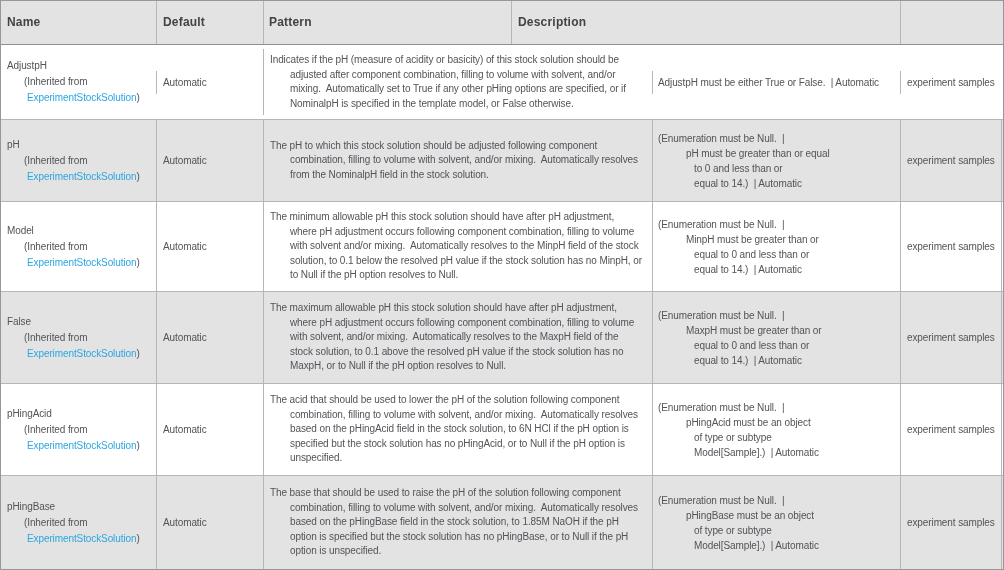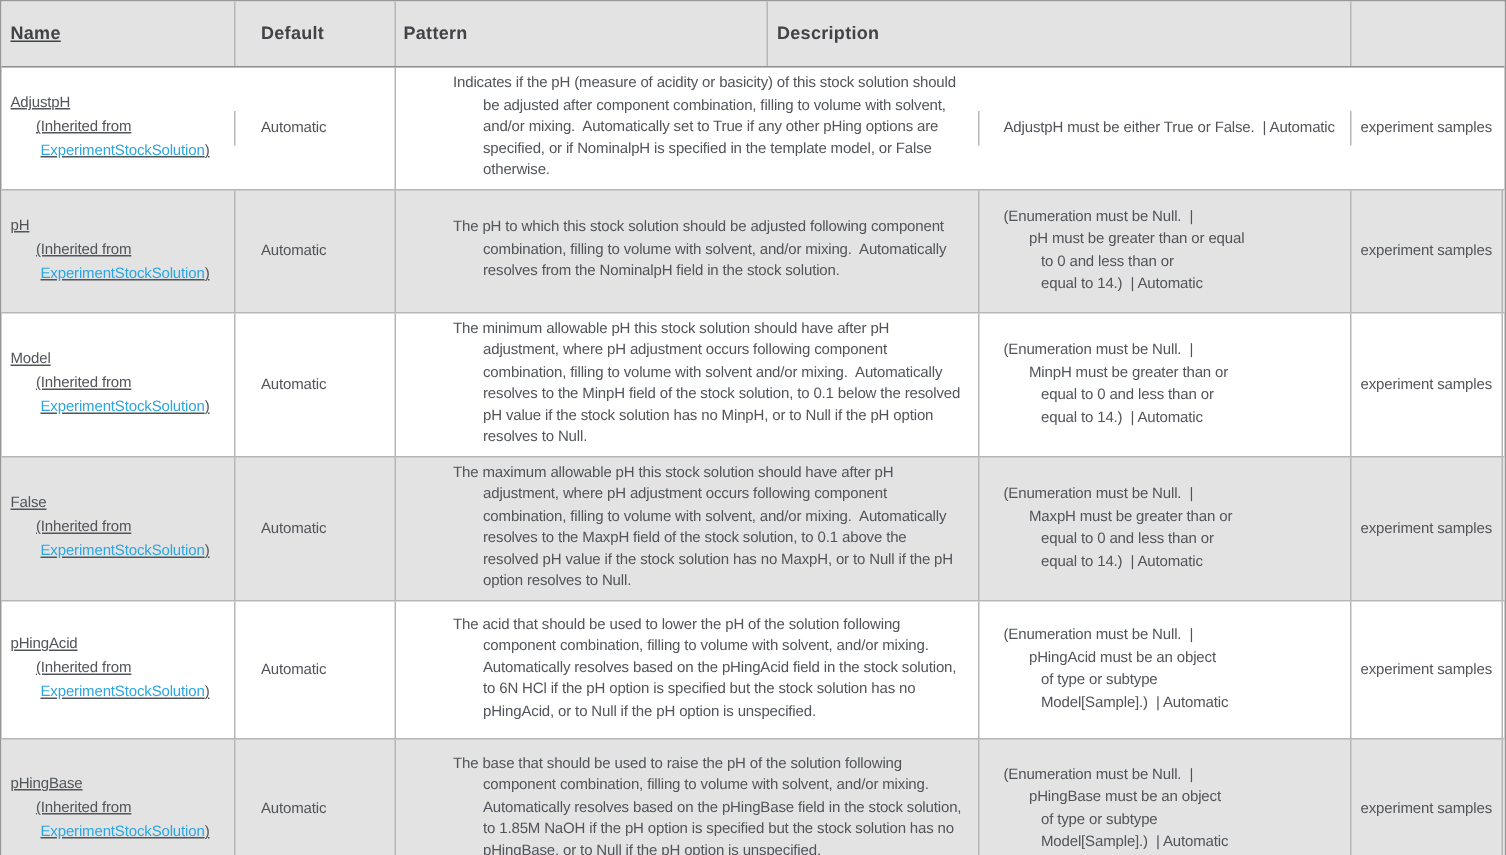--- a/index.html
+++ b/index.html
@@ -41,39 +41,38 @@
   .tbody .tr:nth-child(5) { min-height:92px; }
   .tbody .tr:nth-child(6) { min-height:94px; }
 
   .col-name    { width:155px; }
   .col-default { width:107px; }
   .col-desc    { width:389px; }
   .col-pattern { width:248px; }
   .col-index   { width:101px; }
   .col-filler  { flex:1 1 auto; }
 
-  .col-name    { padding:4px 4px 4px 6px;text-decoration:underline; }
+  .col-name    { padding:4px 4px 4px 6px; }
   .fname       { line-height:16px; }
   .inh1        { margin-left:17px;  line-height:16px; }
   .inh2        { margin-left:20px; line-height:16px; }
   .slink { color:#2ca6e0; text-decoration:none; cursor:pointer; }
 
-  .col-default { padding:4px 4px 4px 17px; }
+  .col-default { padding:4px 4px 4px 6px; }
 
   .col-desc { padding:4px 10px 4px 6px; }
   .desc {
     white-space:pre-wrap;
     padding-left:20px; text-indent:-20px;
     line-height:14.5px;
-    margin-left:32px;
   }
 
   .col-pattern { padding:4px 4px 4px 5px; }
   .pline { white-space:pre-wrap; line-height:15px; }
-  .ind-0 { margin-left:11px; }
+  .ind-0 { margin-left:0; }
   .ind-1 { margin-left:28px; }
   .ind-2 { margin-left:36px; }
 
   .col-index { padding:4px 2px 4px 6px; }
 
   .index-head-line2 { margin-left:24px; }
 </style>
 </head>
 <body>
 

